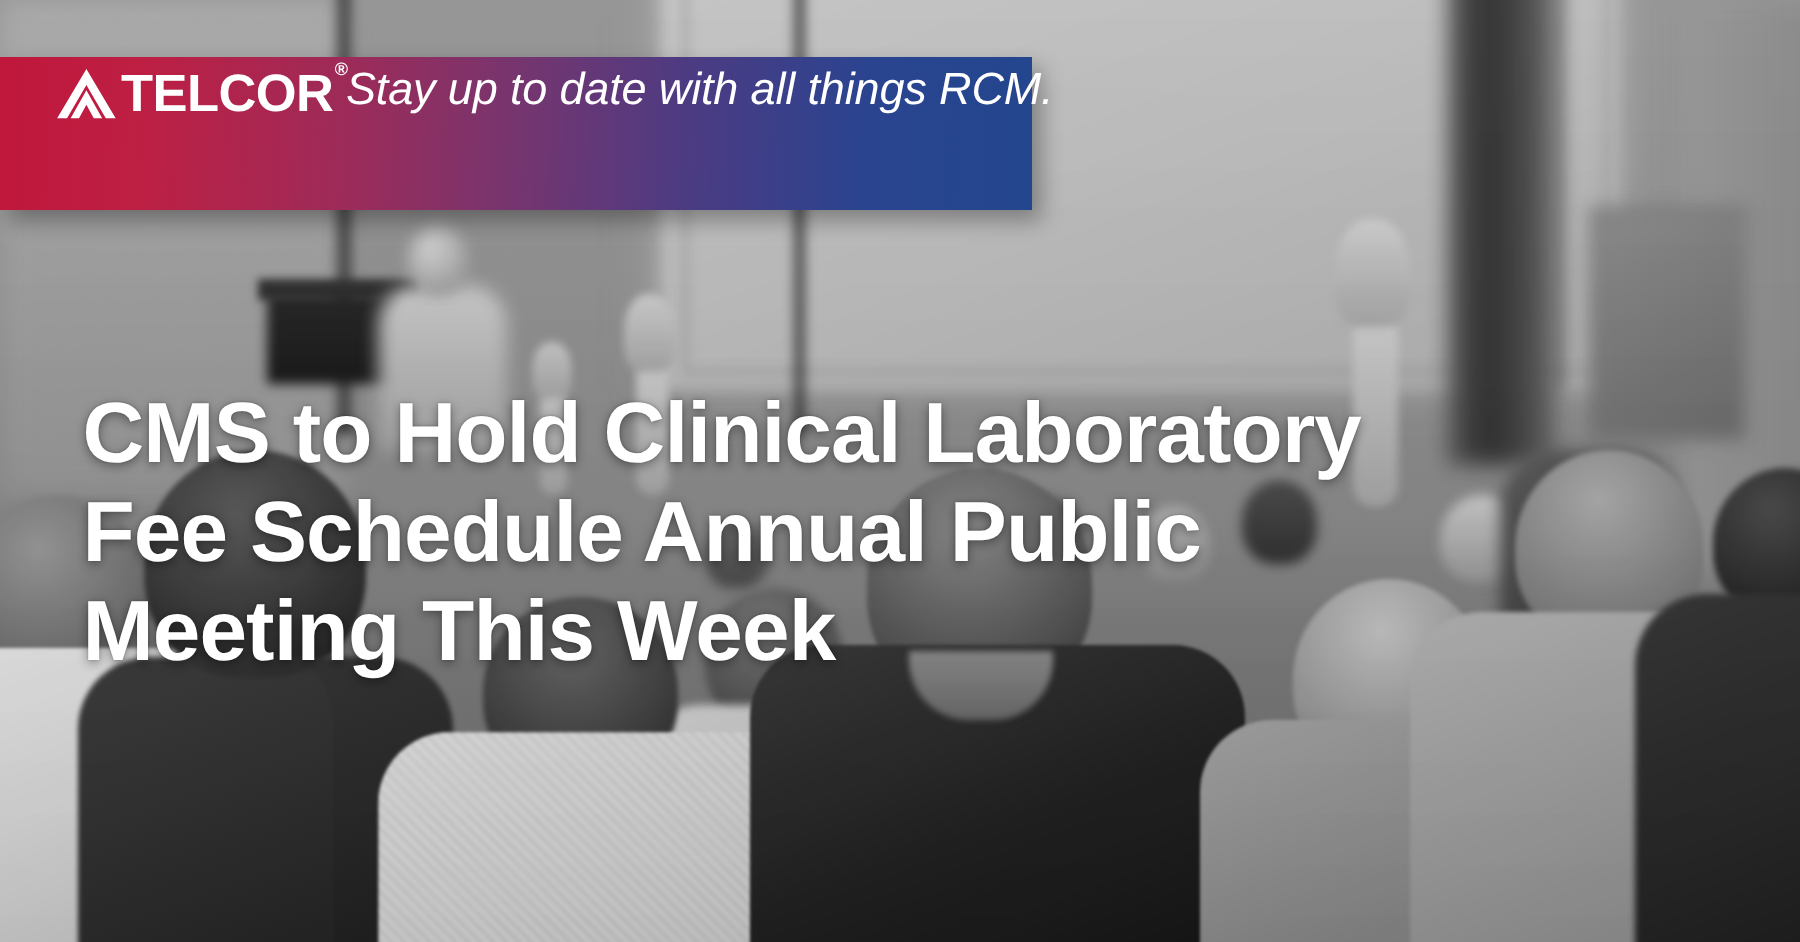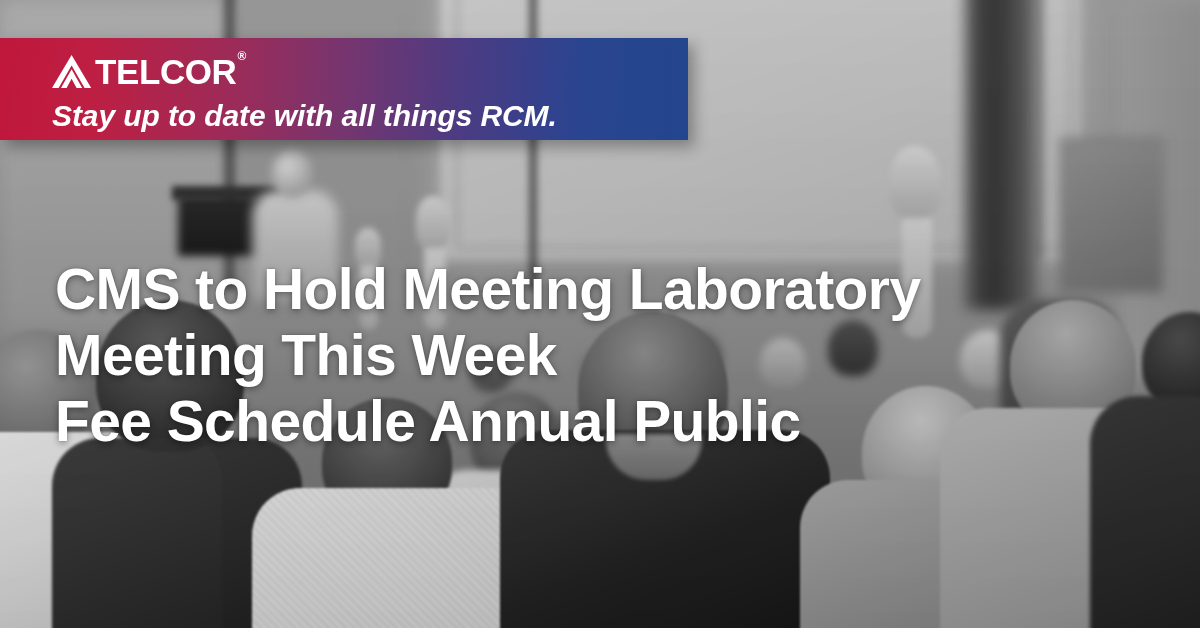--- a/index.html
+++ b/index.html
@@ -234,21 +234,21 @@
     background: linear-gradient(93deg,
        #c0173c 0%,
        #bd1f43 14%,
        #9c2b59 34%,
        #76356f 50%,
        #4d3b82 66%,
        #2a4490 84%,
        #23468e 100%);
     box-shadow: 6px 7px 14px rgba(0,0,0,.32);
     display: flex;
-    flex-direction: column;
+    flex-direction: row;
     justify-content: center;
     padding-left: 52px;
     box-sizing: border-box;
   }
 
   .brand-row {
     display: flex;
     align-items: center;
     height: 44px;
     margin-top: 2px;
@@ -285,21 +285,21 @@
     font-style: italic;
     letter-spacing: -0.2px;
     line-height: 1;
     margin-left: 10px;
     white-space: nowrap;
   }
   .brand-tagline {
     color: #fff;
     font-size: 30px;
     font-style: italic;
-    font-weight: 700;
+    font-weight: 400;
     letter-spacing: -0.1px;
     line-height: 1;
     margin-top: 7px;
     white-space: nowrap;
   }
 
   
   #headline {
     position: absolute;
     left: 55px;
@@ -387,18 +387,18 @@
       <svg class="tri-mark" viewBox="0 0 40 33" aria-hidden="true">
         <path d="M19.6 0 L39.2 33 L32.6 33 L19.6 10.6 L6.6 33 L0 33 Z" fill="#ffffff"></path>
         <path d="M19.6 14.2 L30.2 33 L24.6 33 L19.6 23.8 L14.6 33 L9.0 33 Z" fill="#ffffff"></path>
       </svg>
       <span class="brand-name"><span>TELCOR</span><span class="brand-reg">®</span></span>
     </div>
     <div class="brand-tagline">Stay up to date with all things RCM.</div>
   </div>
 
   <div id="headline">
-    <span class="hl-line">CMS to Hold Meeting Laboratory</span>
+    <span class="hl-line">CMS to Hold Clinical Laboratory</span>
+    <span class="hl-line">Fee Schedule Annual Public</span>
     <span class="hl-line">Meeting This Week</span>
-    <span class="hl-line">Fee Schedule Annual Public</span>
   </div>
 
 </div>
 
 </body></html>

